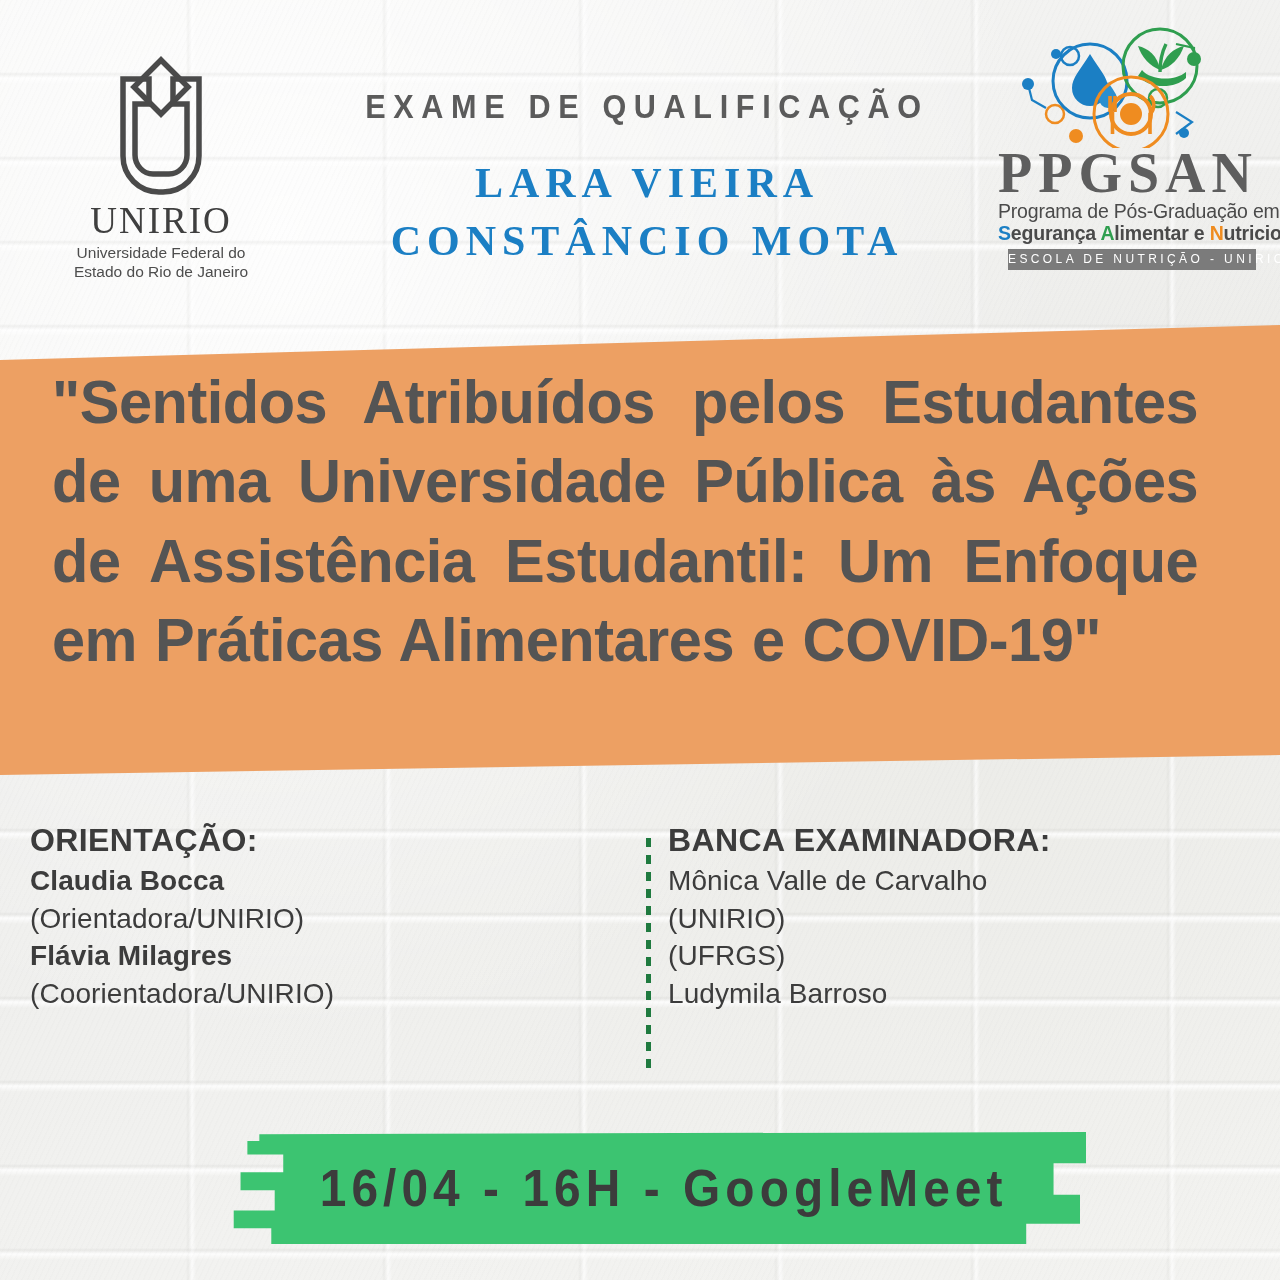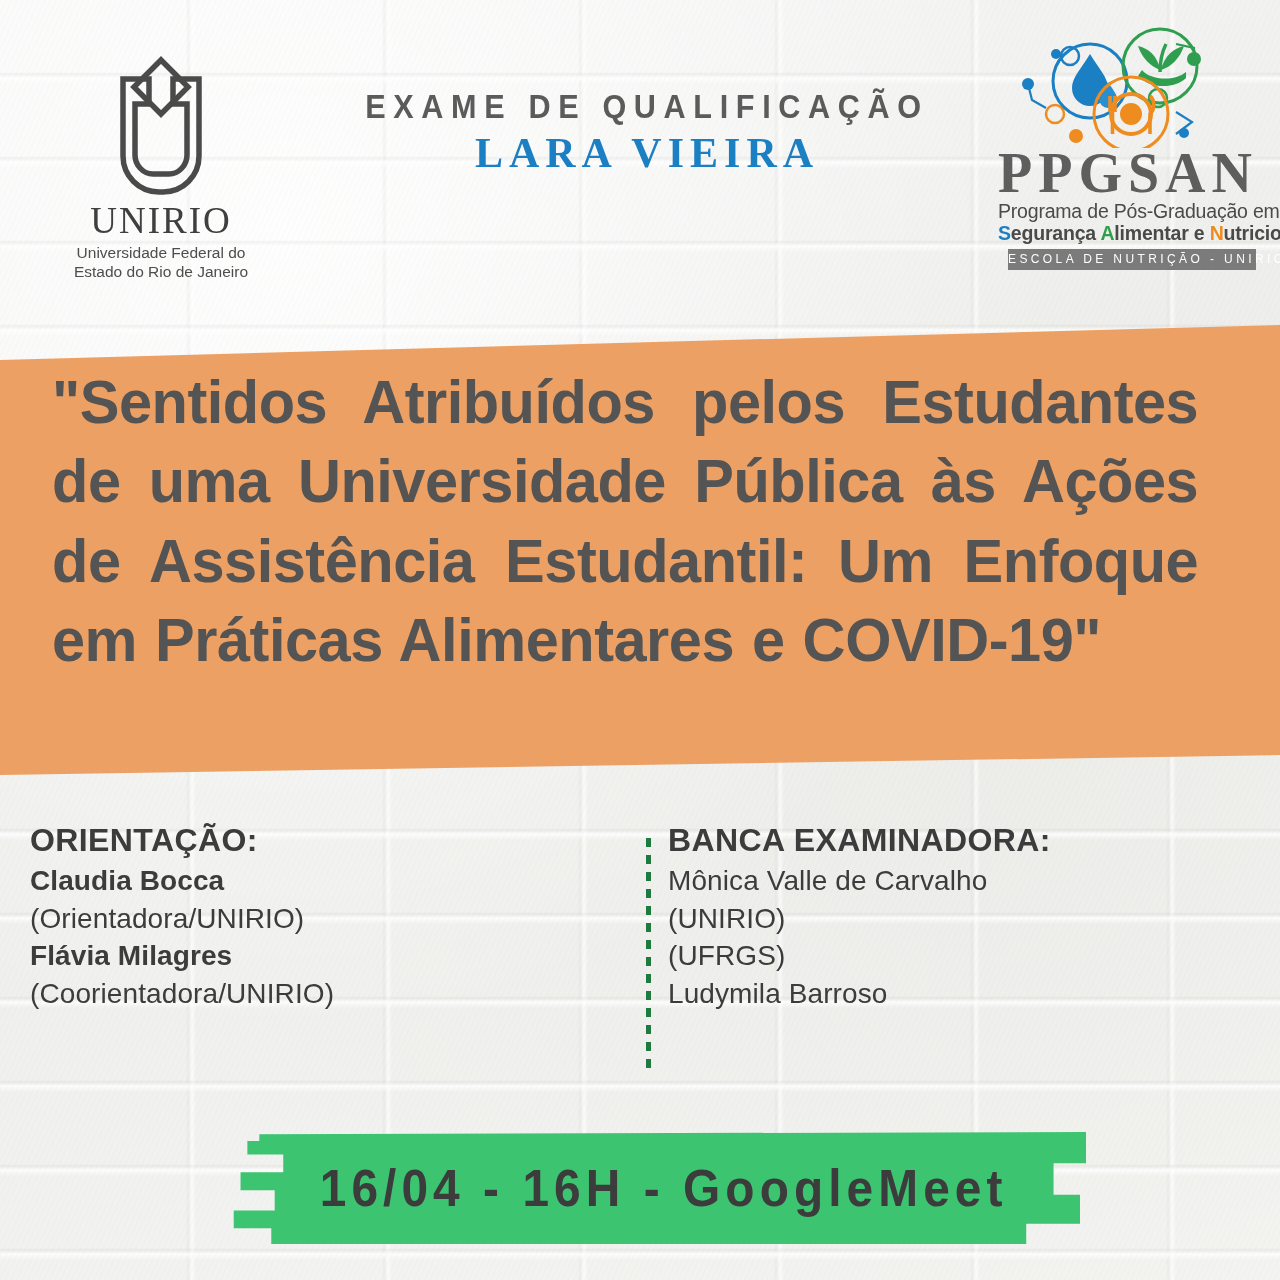--- a/index.html
+++ b/index.html
@@ -119,20 +119,21 @@
     line-height: 1.1;
     white-space: nowrap;
   }
   .student-name {
     font-family: "Liberation Serif", serif;
     font-weight: bold;
     font-size: 42px;
     letter-spacing: 6px;
     color: #1b7fc4;
     line-height: 1.38;
+    margin-top: 30px;
   }
   .student-name span { display: block; white-space: nowrap; }
 
   
   .ppgsan {
     position: absolute;
     right: 14px;
     top: 26px;
     width: 268px;
     text-align: left;
@@ -320,20 +321,21 @@
       </svg>
       <div class="unirio-word">UNIRIO</div>
       <div class="unirio-sub">Universidade Federal do
 Estado do Rio de Janeiro</div>
     </div>
 
     <div class="head-center">
       <div class="eyebrow">EXAME DE QUALIFICAÇÃO</div>
       <div class="student-name">
         <span>LARA VIEIRA</span>
+        <span>CONSTÂNCIO MOTA</span>
       </div>
     </div>
 
     <div class="ppgsan">
       <div class="ppgsan-icons">
         <svg width="268" height="122" viewBox="0 0 268 122">
 
           <circle cx="72" cy="30" r="9" fill="none" stroke="#1b7fc4" stroke-width="2.5"></circle>
           <circle cx="58" cy="28" r="5" fill="#1b7fc4"></circle>
           <circle cx="30" cy="58" r="6" fill="#1b7fc4"></circle>

